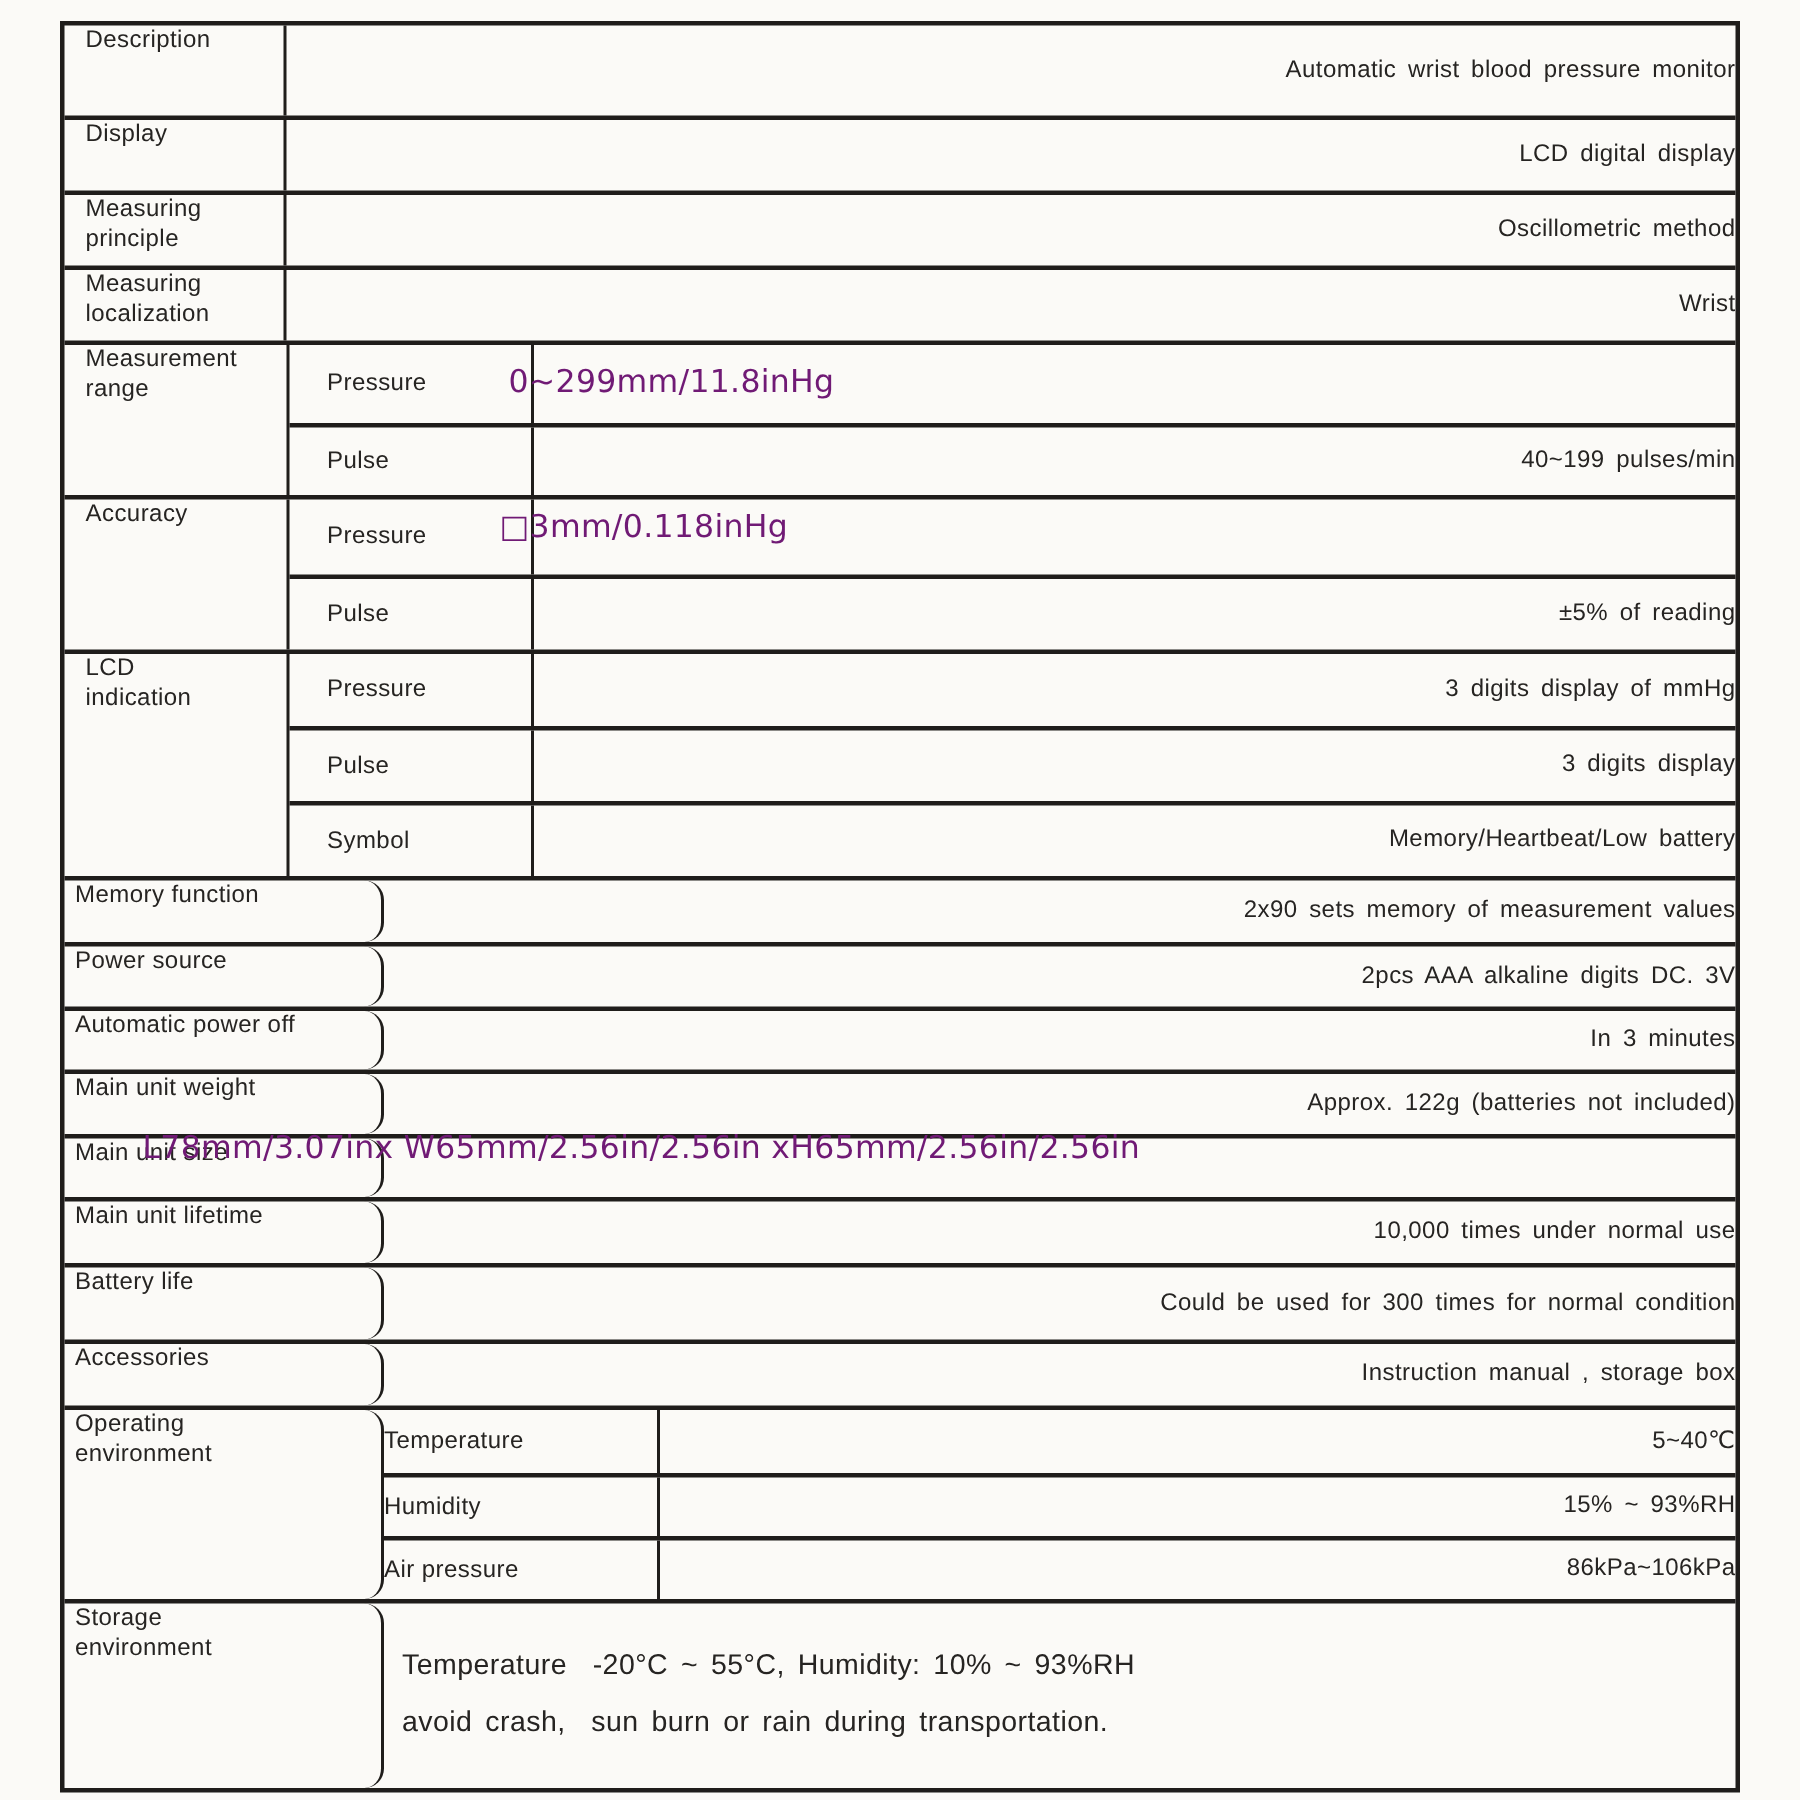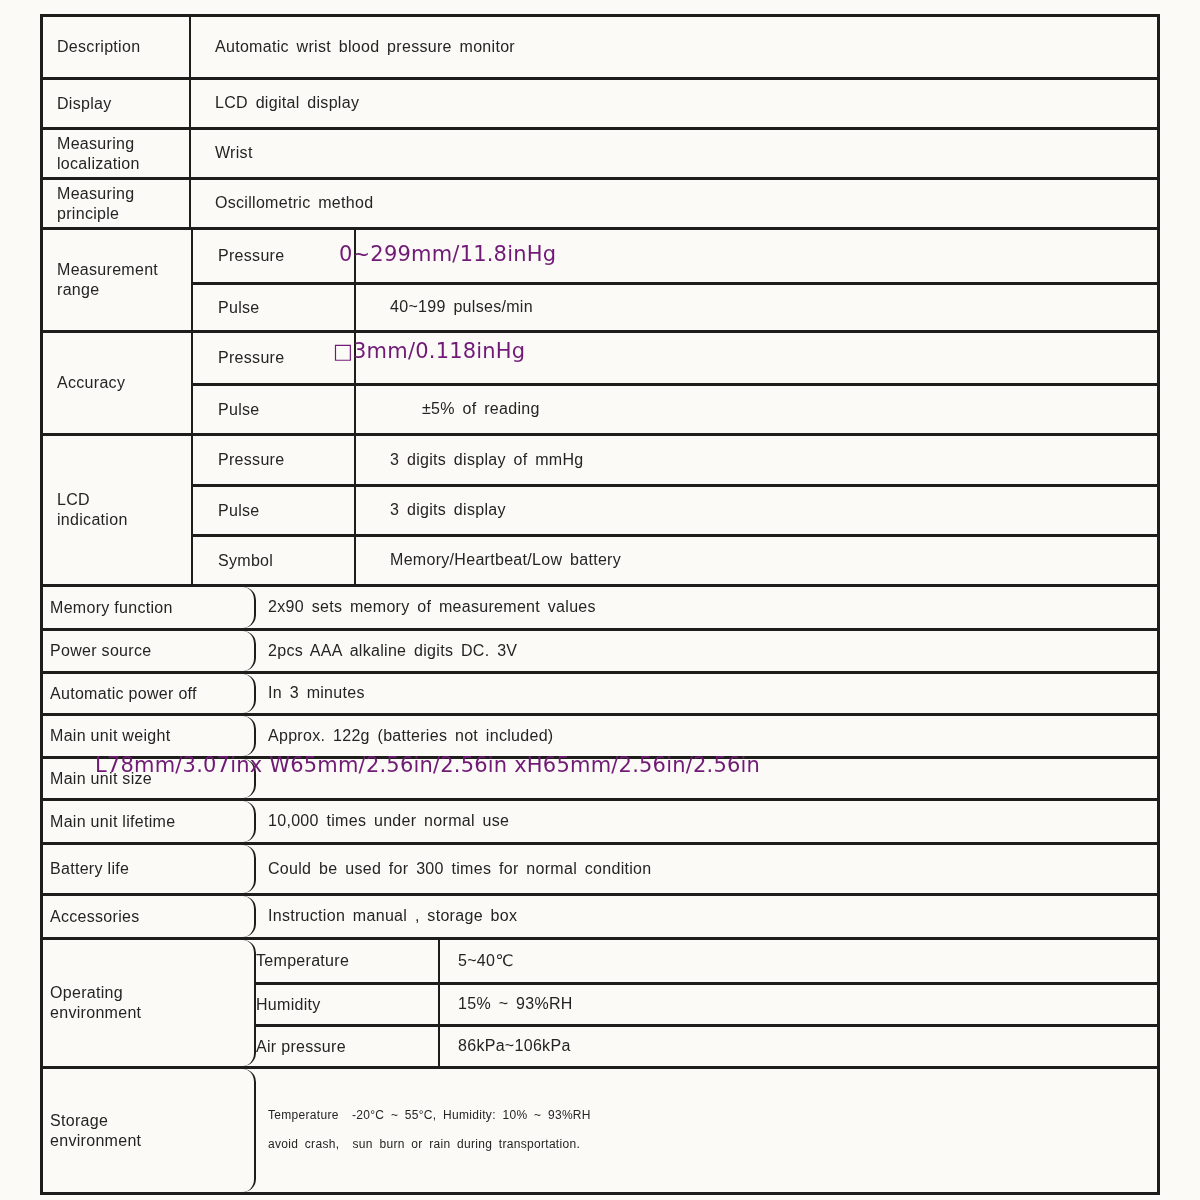--- a/index.html
+++ b/index.html
@@ -18,49 +18,49 @@
   .spec-table{
     position:absolute;left:40px;top:14px;width:1120px;
     border:3px solid var(--bc);
     box-sizing:border-box;
     background:transparent;
   }
   .t-row{display:flex;border-top:3px solid var(--bc);box-sizing:border-box;}
   .t-row.first{border-top:none;}
   .lab{
     border-right:2px solid var(--bc);
-    display:flex;align-items:center;
+    display:flex;align-items:flex-start;
     box-sizing:border-box;flex:none;
     font-size:16px;letter-spacing:.3px;line-height:1.25;
   }
   .labA{width:148px;padding-left:14px;}
   .labGA{width:150px;padding-left:14px;}
   .labB{width:213px;padding-left:7px;border-radius:13px;}
   .narrow span{display:inline-block;max-width:104px;}
   .narrow2 span{display:inline-block;max-width:84px;}
   .sub-col{flex:1;display:flex;flex-direction:column;border-radius:15px;}
   .sub-row{display:flex;border-top:3px solid var(--bc);box-sizing:border-box;}
   .sub-row.first{border-top:none;}
   .sublab{
     width:163px;padding-left:25px;
     border-right:2px solid var(--bc);
     display:flex;align-items:center;box-sizing:border-box;flex:none;
     font-size:16px;letter-spacing:.3px;
   }
   .sublabOp{width:184px;padding-left:0;}
   .val{
     flex:1;display:flex;align-items:center;box-sizing:border-box;
-    font-size:16px;letter-spacing:.3px;word-spacing:3px;line-height:1.3;
+    font-size:16px;letter-spacing:.3px;word-spacing:3px;line-height:1.3;justify-content:flex-end;
   }
   .pvA{padding-left:24px;}
   .pvB{padding-left:12px;}
   .pvSub{padding-left:34px;}
   .pvSubLg{padding-left:66px;}
   .pvOp{padding-left:18px;}
-  .val2line{flex-direction:column;align-items:flex-start;justify-content:center;gap:13px;padding-left:12px;font-size:12px;white-space:pre-wrap;}
+  .val2line{flex-direction:column;align-items:flex-start;justify-content:center;gap:13px;padding-left:12px;font-size:19px;white-space:pre-wrap;}
   
   .big-val{
     position:absolute;z-index:3;white-space:nowrap;
     font-family:"DejaVu Sans",sans-serif;
     font-size:21px;letter-spacing:.2px;color:#701a75;
   }
   
   .h60{height:60px}.h52{height:52px}.h50{height:50px}.h48{height:48px}
   .h44{height:44px}.h43{height:43px}.h42{height:42px}.h51{height:51px}
   .h126{height:126px}
@@ -82,34 +82,34 @@
   <div class="t-row h50">
     <div class="lab labA">
         <span>Display</span>
       </div>
     <div class="val pvA">
         <span>LCD digital display</span>
       </div>
   </div>
 
   <div class="t-row h50">
+    <div class="lab labA narrow2">
+        <span>Measuring principle</span>
+      </div>
+    <div class="val pvA">
+        <span>Oscillometric method</span>
+      </div>
+  </div>
+
+  <div class="t-row h50">
     <div class="lab labA narrow">
         <span>Measuring localization</span>
       </div>
     <div class="val pvA">
         <span>Wrist</span>
-      </div>
-  </div>
-
-  <div class="t-row h50">
-    <div class="lab labA narrow2">
-        <span>Measuring principle</span>
-      </div>
-    <div class="val pvA">
-        <span>Oscillometric method</span>
       </div>
   </div>
 
   <div class="t-row">
     <div class="lab labGA narrow">
         <span>Measurement range</span>
       </div>
     <div class="sub-col">
       <div class="sub-row first h52">
         <div class="sublab">

